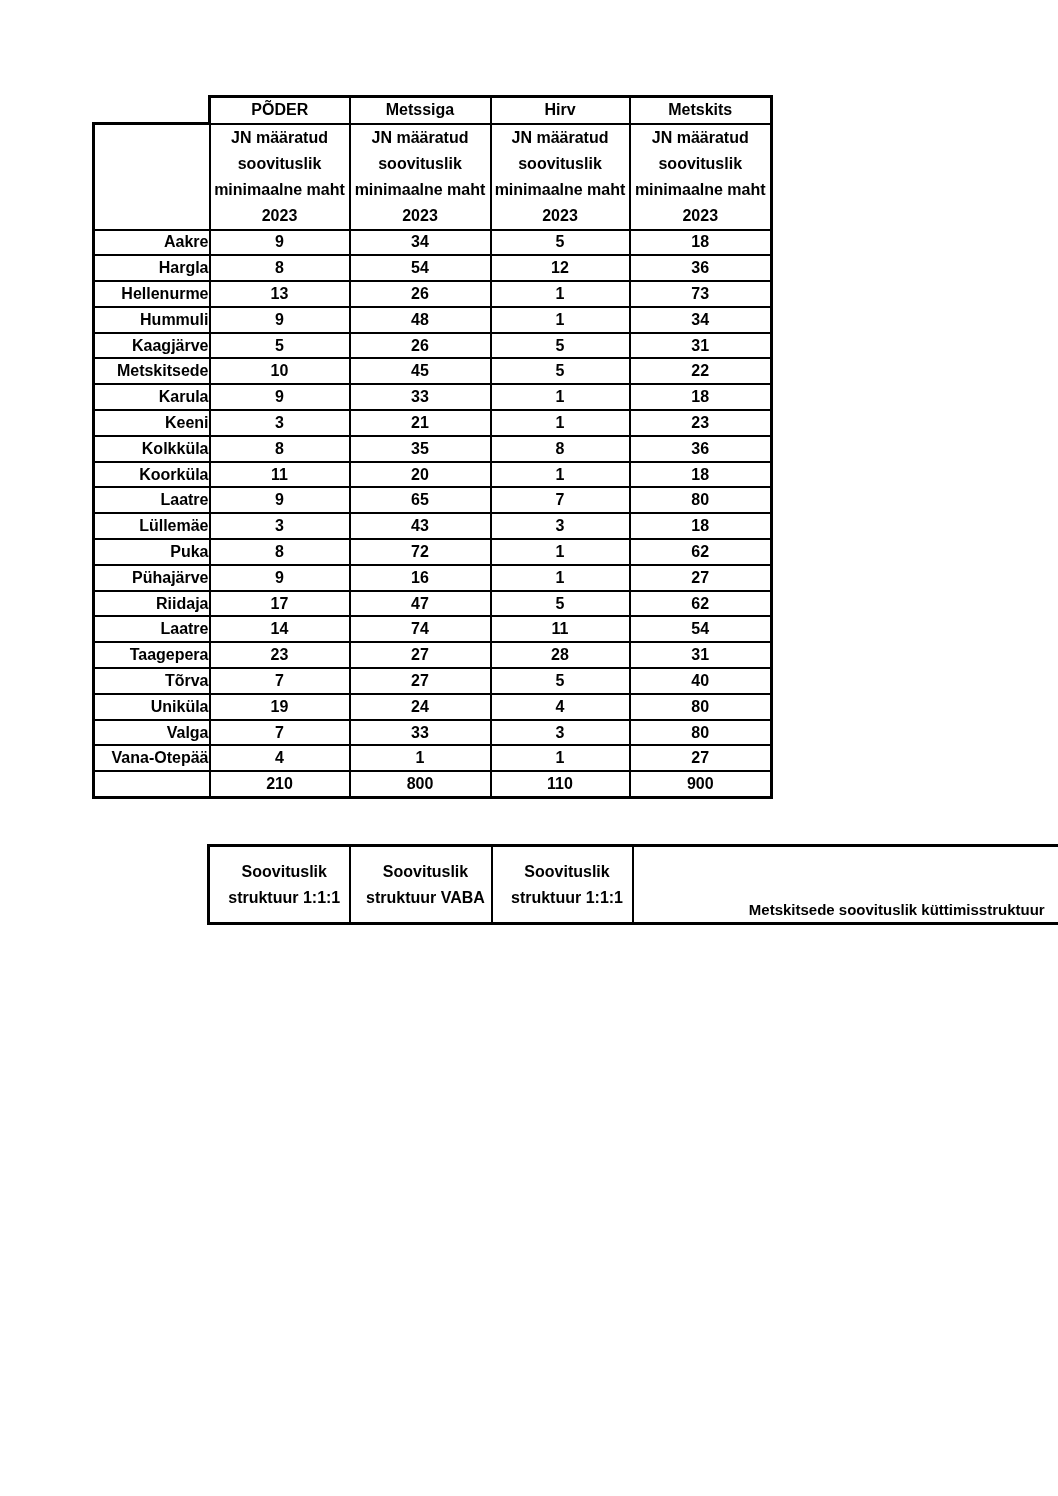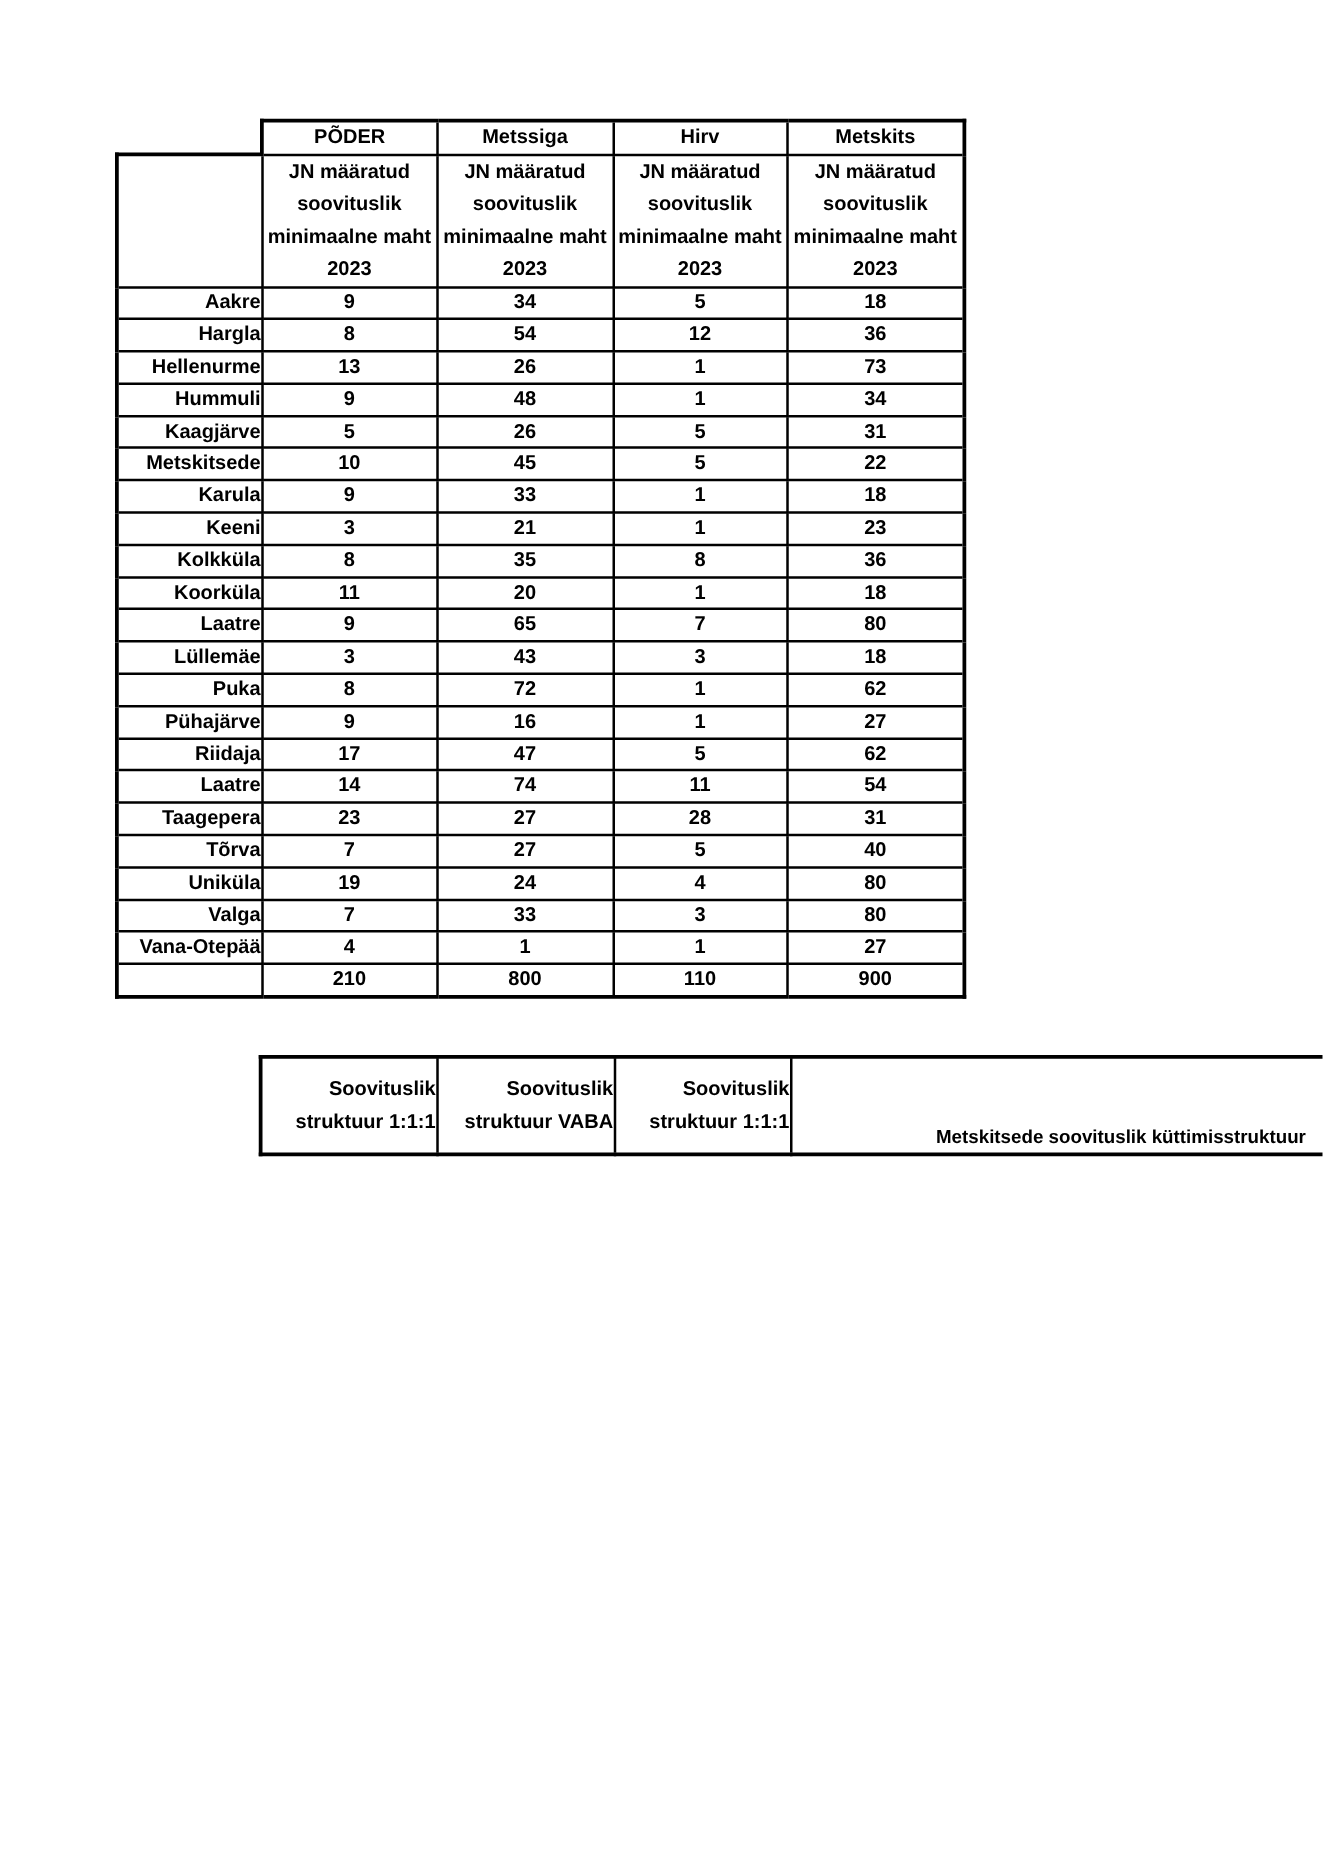--- a/index.html
+++ b/index.html
@@ -37,21 +37,21 @@
   .row-total { height: 26px; }
   .cell-label { text-align: right; padding-left: 3px; }
   .bl3 { border-left-width: 3px; }
   .br3 { border-right-width: 3px; }
   .bt3 { border-top-width: 3px; }
   .bb3 { border-bottom-width: 3px; }
   
   .footer-table { left: 207px; top: 844px; width: 953px; border: 3px solid #000000; }
   .footer-table tr { height: 78px; }
   .footer-table td.structure {
-    text-align: right;
+    text-align: center;
     padding-left: 10px;
     line-height: 26px;
     vertical-align: middle;
   }
   .footer-table td.note-cell { position: relative; }
   .footer-note-text {
     position: absolute;
     left: 50%;
     transform: translateX(-50%);
     bottom: 4px;

